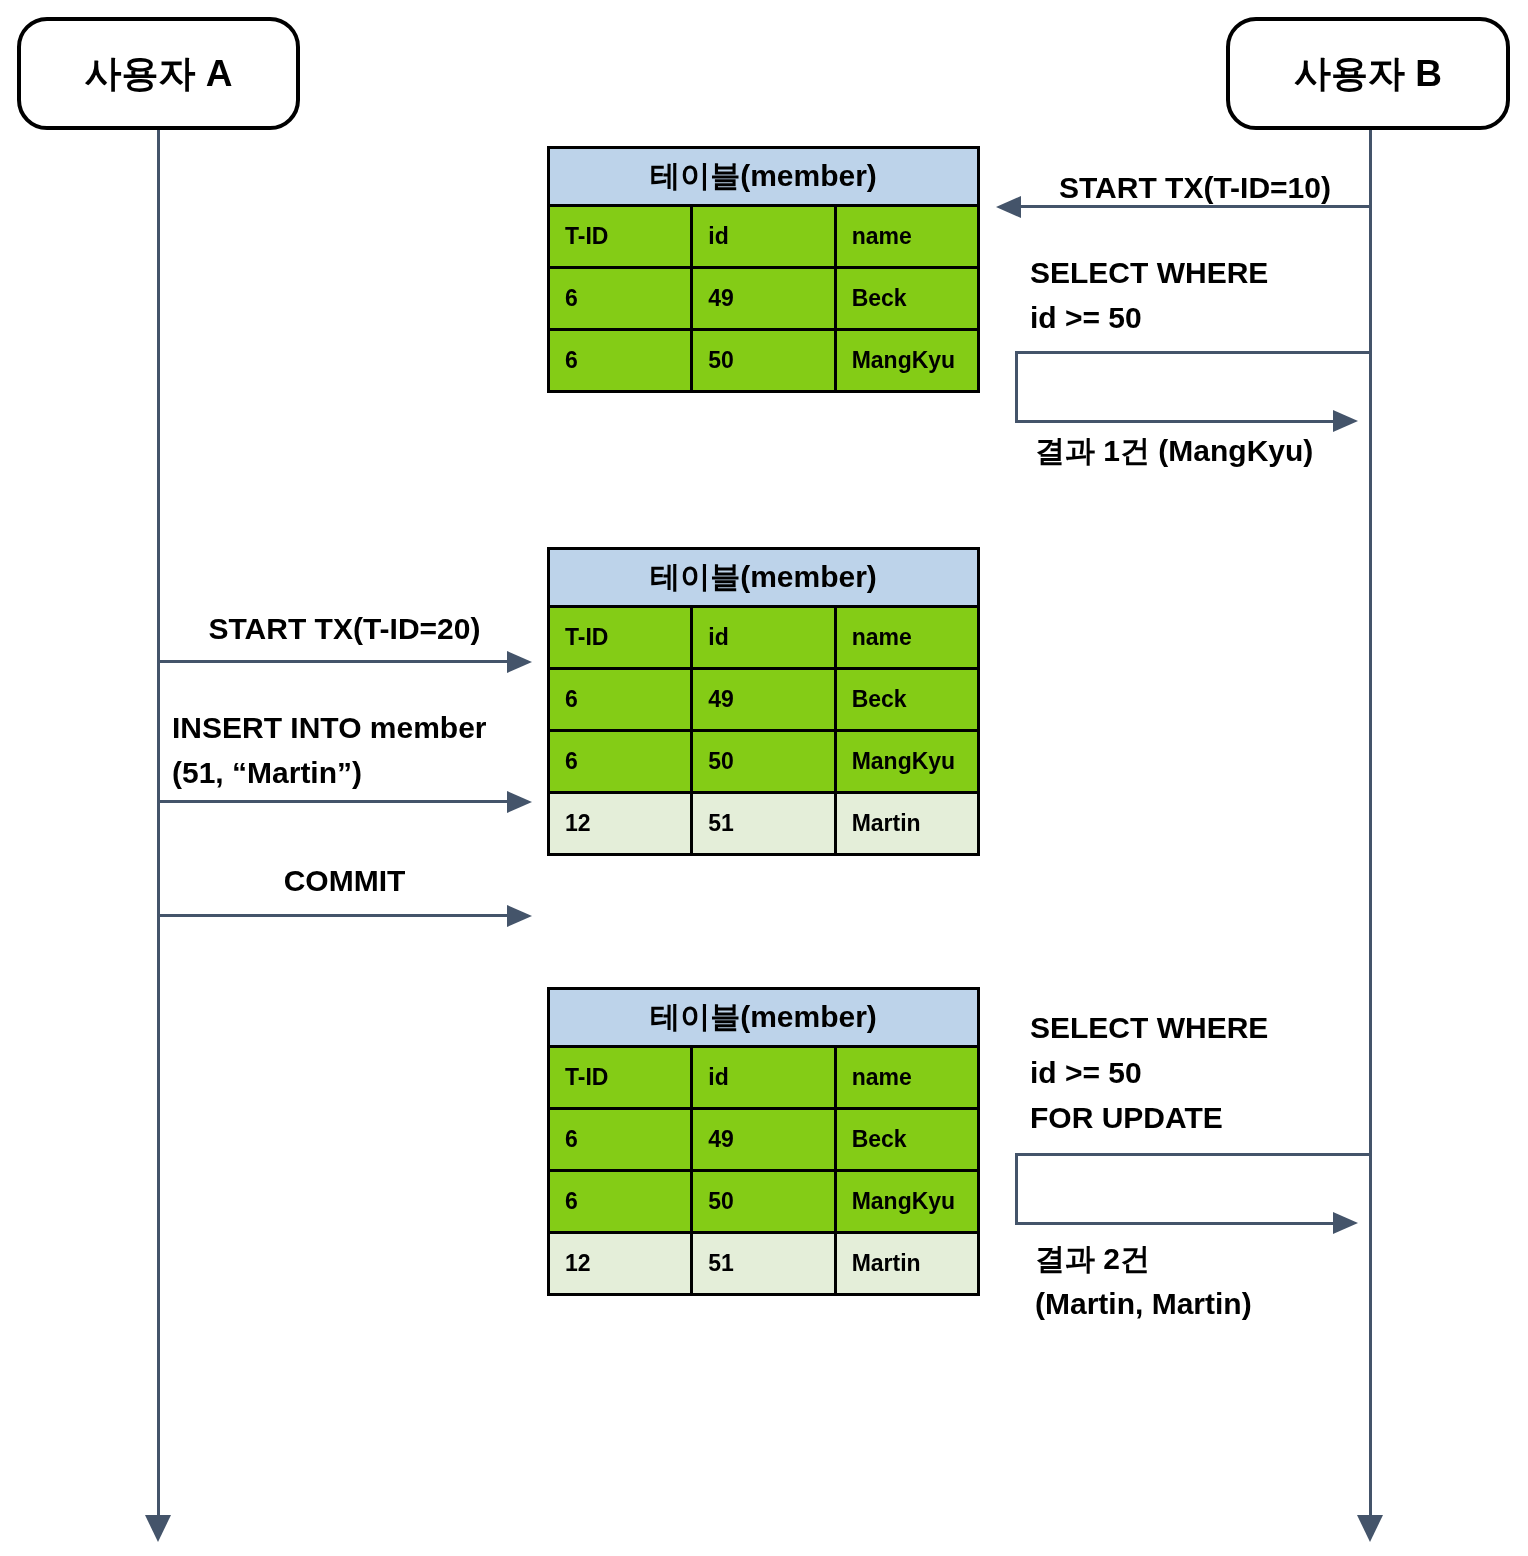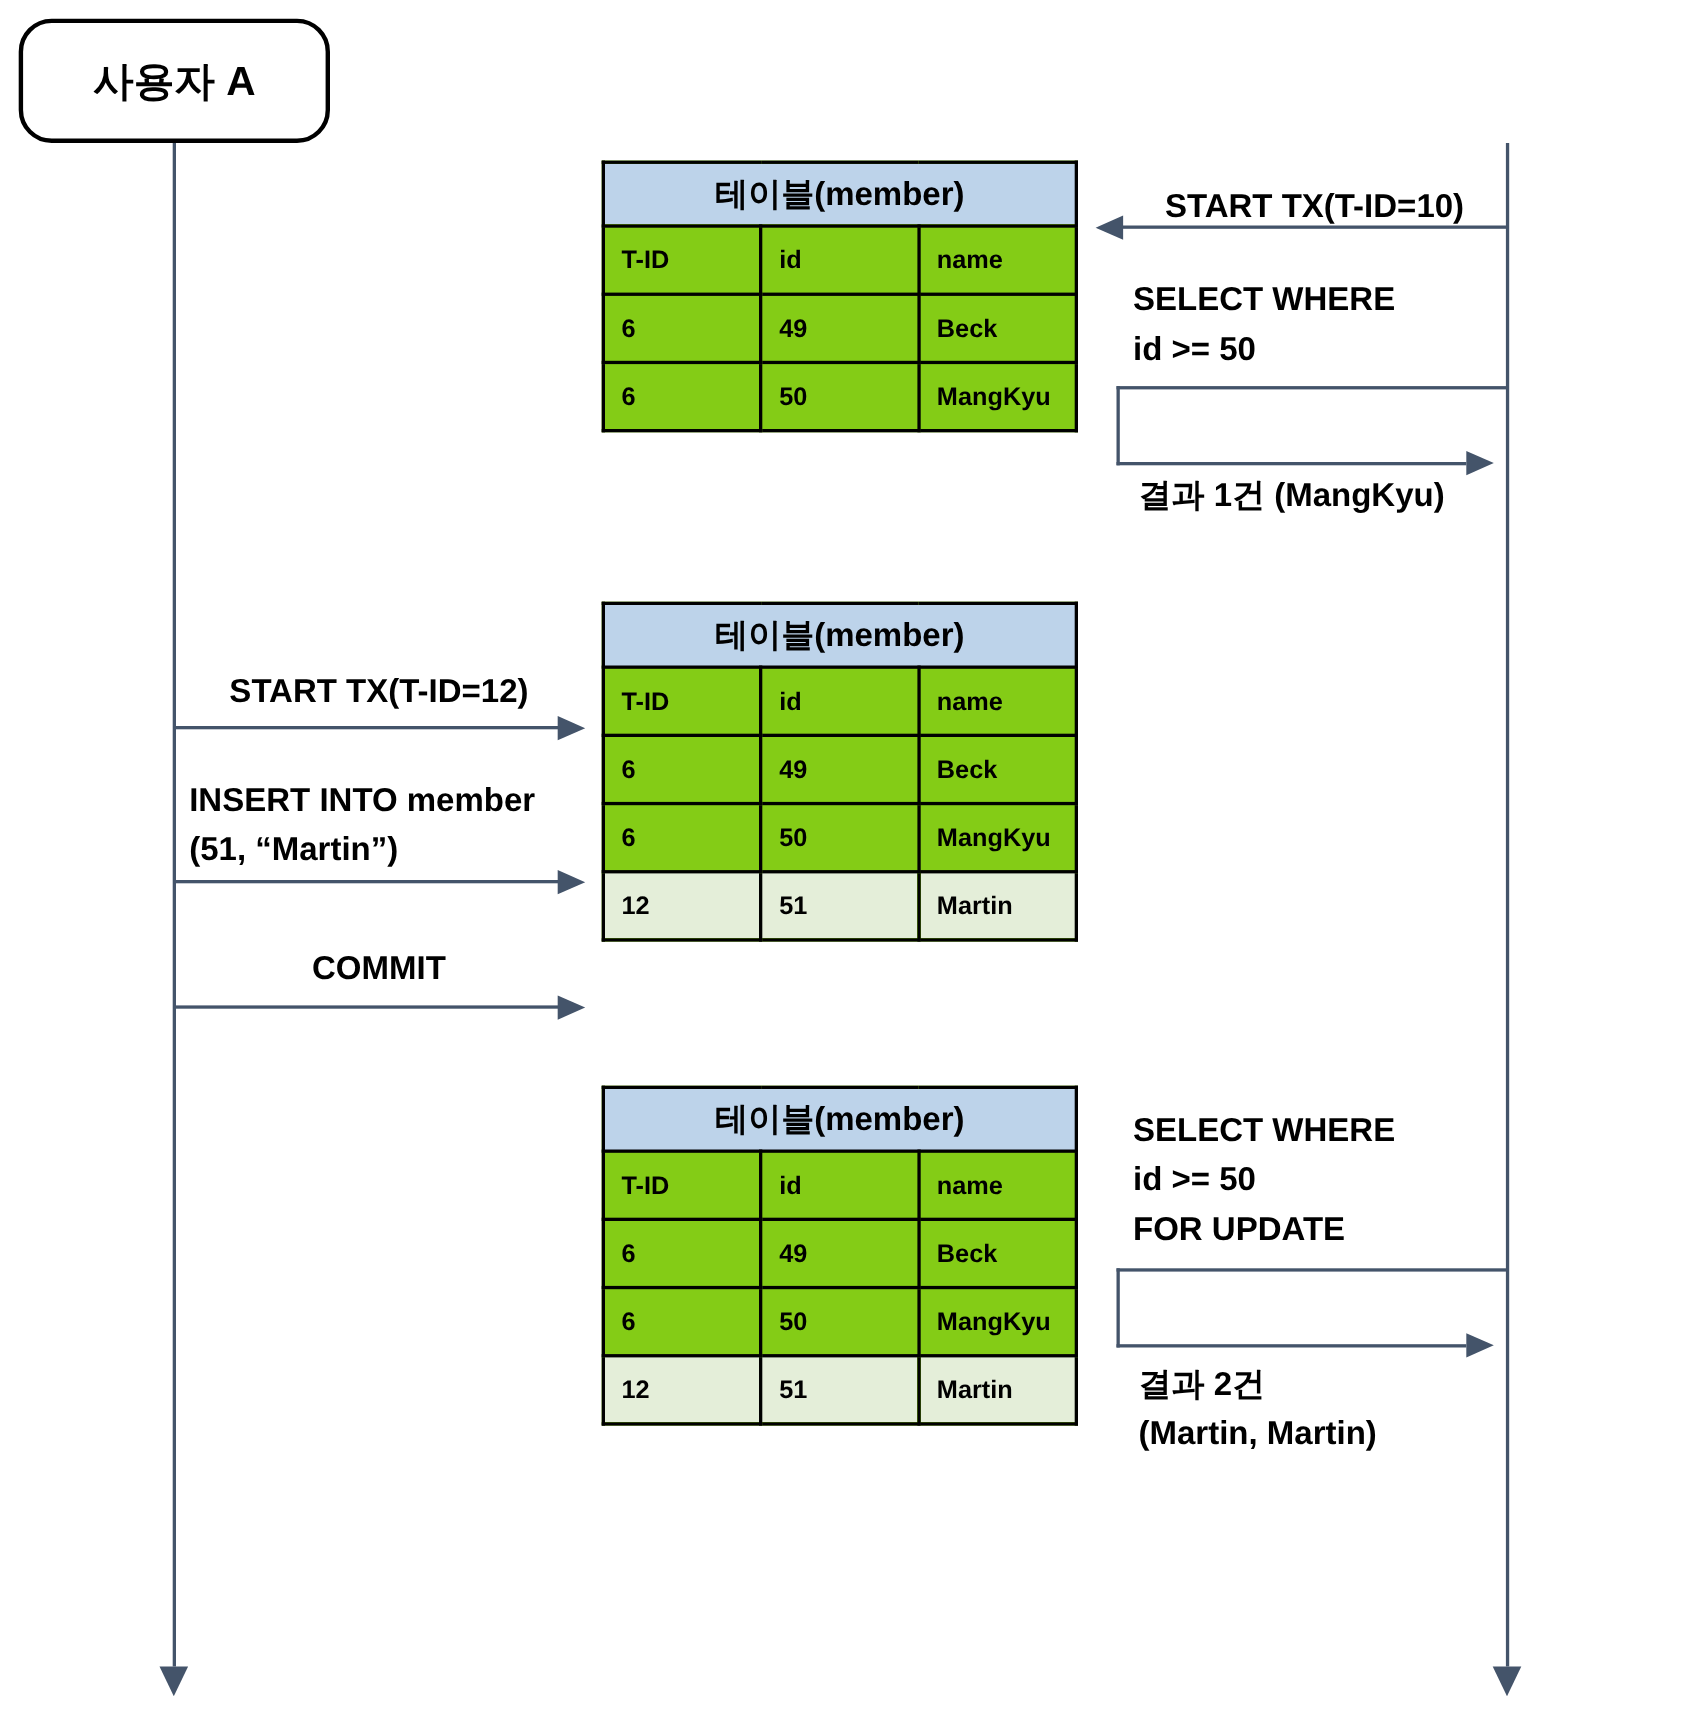--- a/index.html
+++ b/index.html
@@ -111,20 +111,23 @@
 </style>
 </head>
 <body>
 
 <div id="canvas">
 
   <div class="actor-box" style="left:17px; top:17px; width:283px; height:113px;">
     <span>사용자 A</span>
   </div>
 
+  <div class="actor-box" style="left:1226px; top:17px; width:284px; height:113px;">
+    <span>사용자 B</span>
+  </div>
 
   <div class="vline" style="left:157px; top:130px; height:1385px;"></div>
   <div class="ah-down" style="left:145px; top:1515px;"></div>
 
   <div class="vline" style="left:1369px; top:130px; height:1385px;"></div>
   <div class="ah-down" style="left:1357px; top:1515px;"></div>
 
   <table class="db" style="left:547px; top:146px;">
     <tbody>
         <tr>
@@ -213,21 +216,21 @@
     <div>id &gt;= 50</div>
   </div>
   <div>
     <div class="hline" style="left:1015px; top:351px; width:355px;"></div>
     <div class="vline" style="left:1015px; top:351px; height:72px;"></div>
     <div class="hline" style="left:1015px; top:420px; width:318px;"></div>
     <div class="ah-right" style="left:1333px; top:410px;"></div>
   </div>
   <div class="msg" style="left:1035px; top:428px;">결과 1건 (MangKyu)</div>
 
-  <div class="msg center" style="left:158px; top:606px; width:373px;">START TX(T-ID=12)</div>
+  <div class="msg center" style="left:158px; top:606px; width:373px;">START TX(T-ID=20)</div>
   <div class="hline" style="left:158px; top:660px; width:350px;"></div>
   <div class="ah-right" style="left:507px; top:651px;"></div>
 
   <div class="msg" style="left:172px; top:705px;">
     <div>INSERT INTO member</div>
     <div>(51, “Martin”)</div>
   </div>
   <div class="hline" style="left:158px; top:800px; width:350px;"></div>
   <div class="ah-right" style="left:507px; top:791px;"></div>
 

